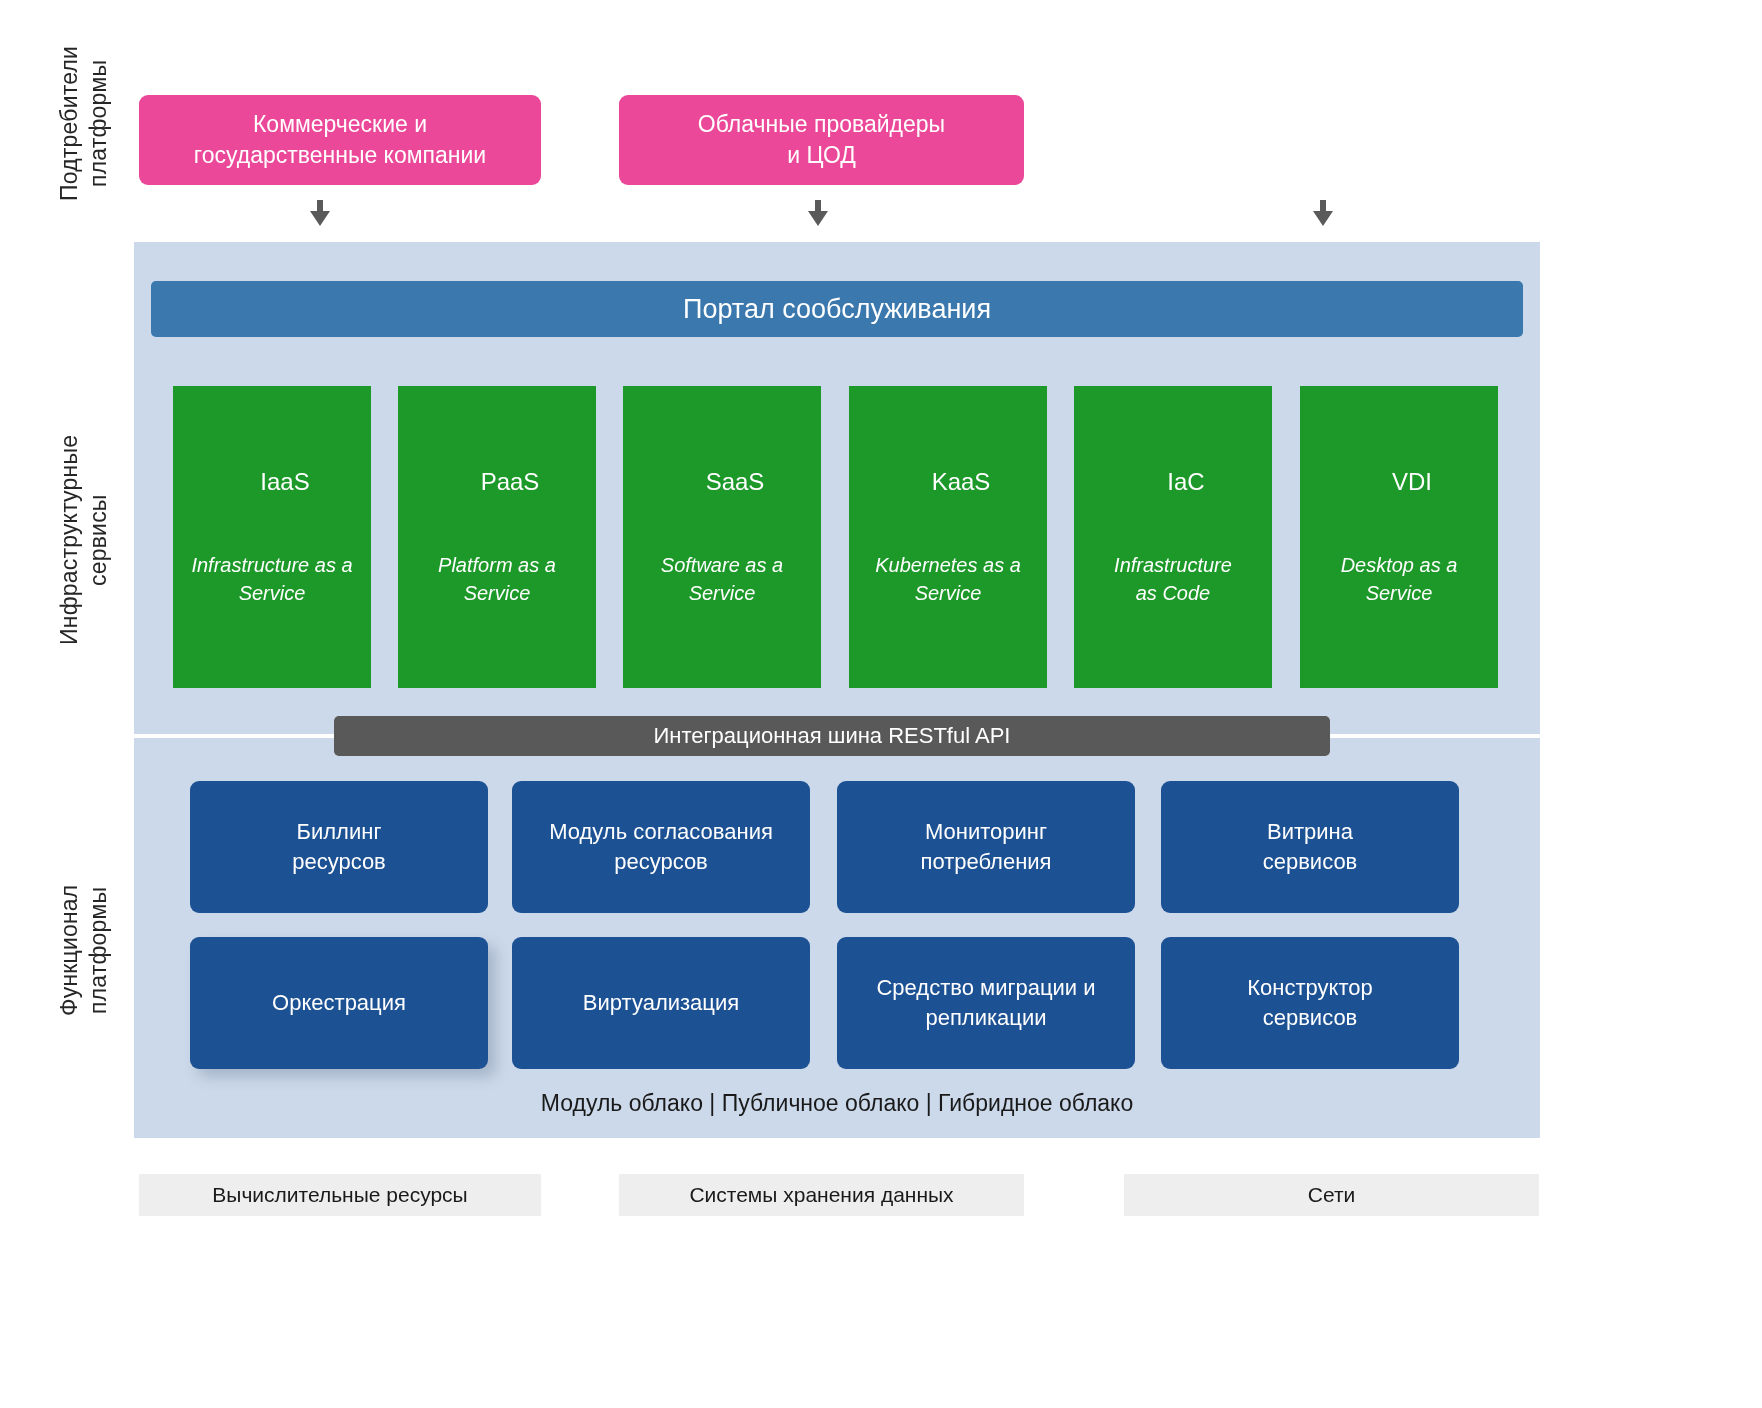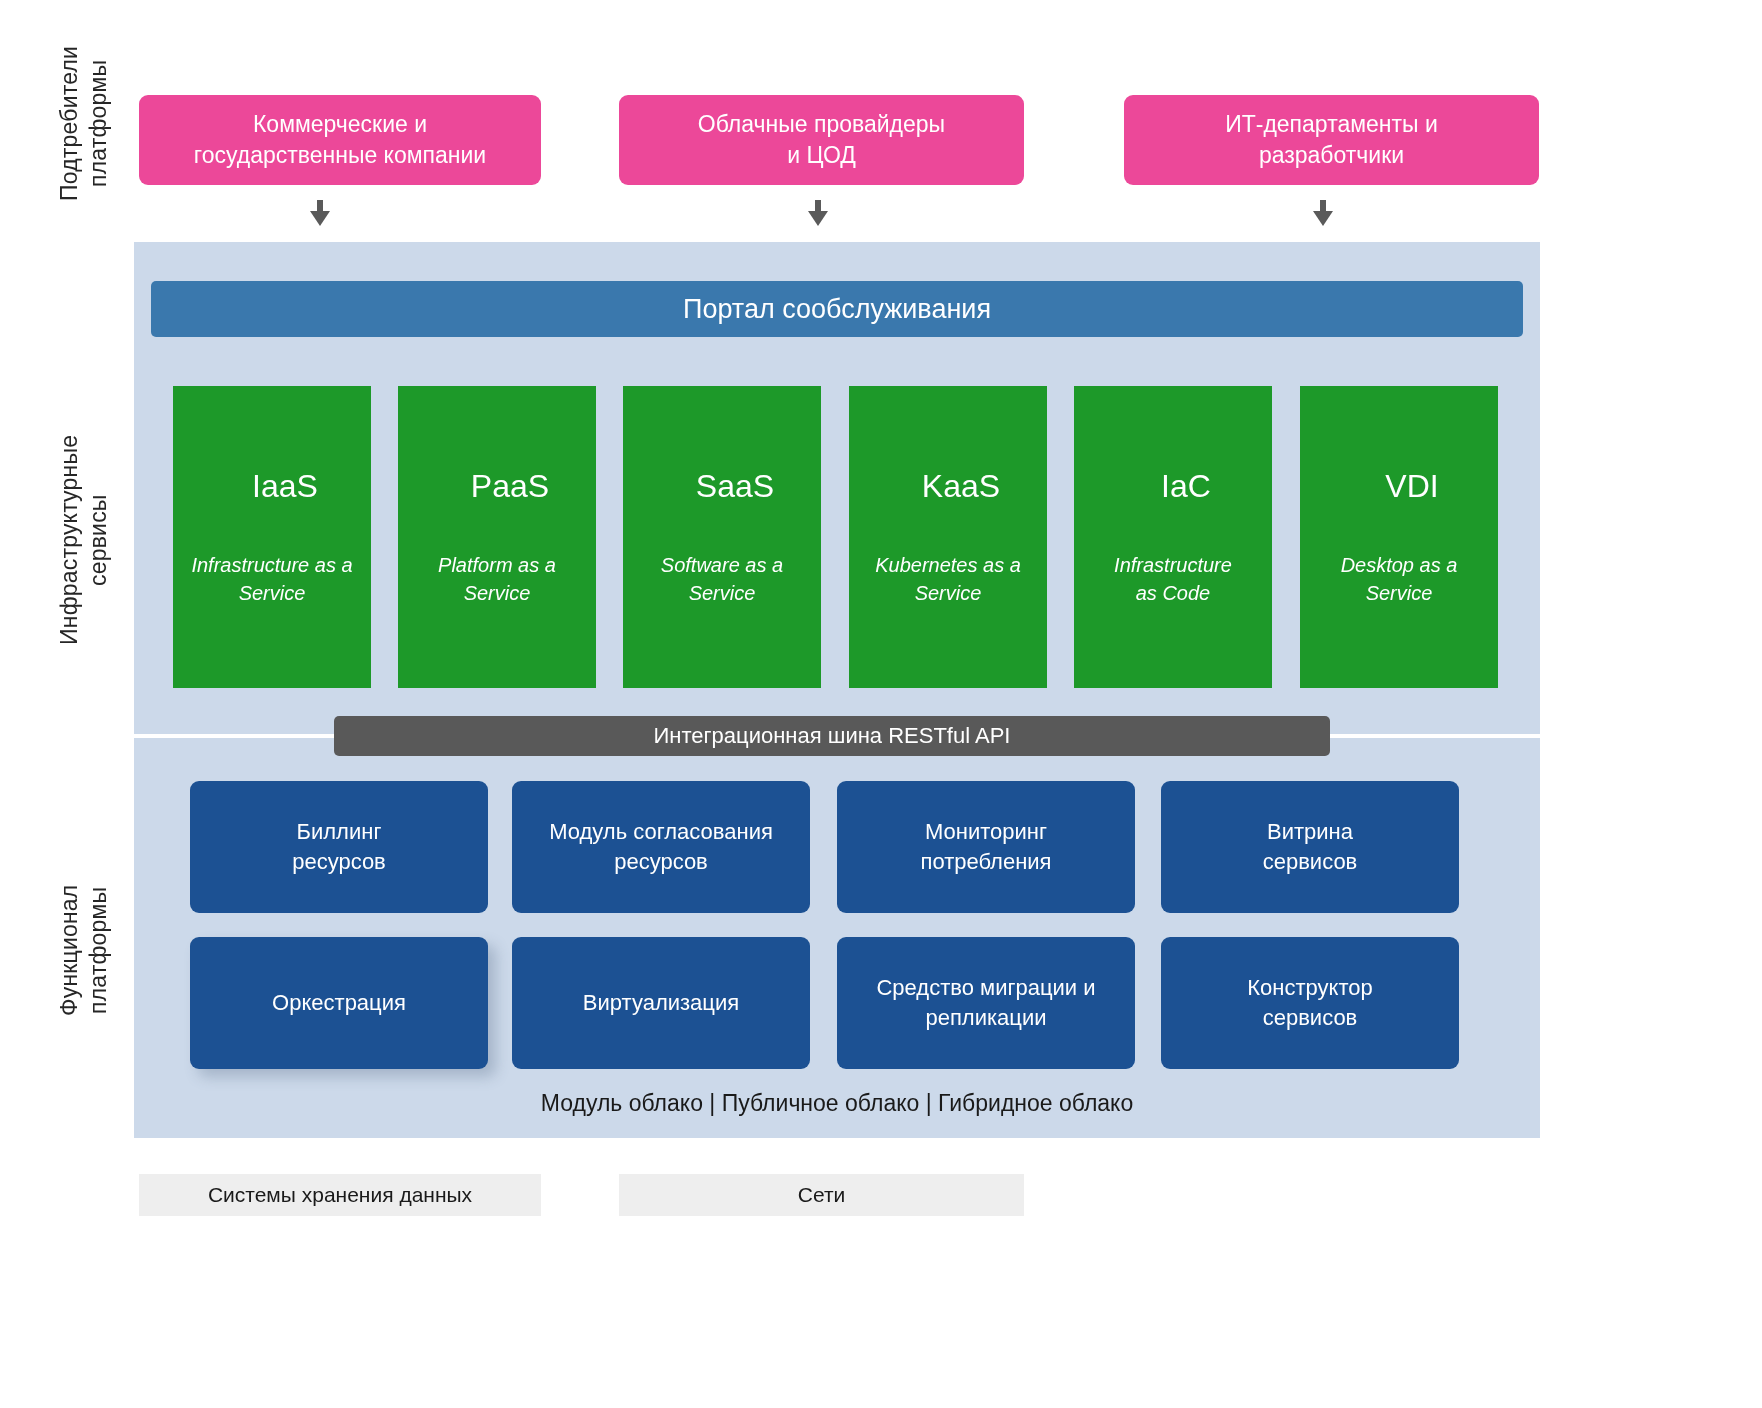--- a/index.html
+++ b/index.html
@@ -102,21 +102,21 @@
     padding: 0 8px;
   }
   .svc:nth-child(1) { left: 0px; }
   .svc:nth-child(2) { left: 225px; }
   .svc:nth-child(3) { left: 450px; }
   .svc:nth-child(4) { left: 676px; }
   .svc:nth-child(5) { left: 901px; }
   .svc:nth-child(6) { left: 1127px; }
   .svc-title {
     position: absolute; left: 0; right: 0; top: 84px;
-    font-size: 32px; line-height: 1; padding-left: 26px;
+    font-size: 24px; line-height: 1; padding-left: 26px;
   }
   .svc-sub {
     position: absolute; left: 4px; right: 4px; top: 166px;
     font-size: 20px; line-height: 1.38; white-space: pre-line; font-style: italic;
   }
 
   
   #bus-bar {
     position: absolute;
     left: 334px; top: 716px;
@@ -185,22 +185,20 @@
   <div class="side-label" id="side-infra">Инфраструктурные
 сервисы</div>
   <div class="side-label" id="side-func">Функционал
 платформы</div>
 
   <div class="consumer-row">
     <div class="consumer-box">Коммерческие и
 государственные компании</div>
     <div class="consumer-box">Облачные провайдеры
 и ЦОД</div>
-    <div class="consumer-box">ИТ-департаменты и
-разработчики</div>
   </div>
 
   <div class="arrow" id="arrow-1">
     <div class="stem"></div>
     <div class="head"></div>
   </div>
   <div class="arrow" id="arrow-2">
     <div class="stem"></div>
     <div class="head"></div>
   </div>
@@ -264,17 +262,18 @@
     <div class="func r2 c2">Виртуализация</div>
     <div class="func r2 c3">Средство миграции и
 репликации</div>
     <div class="func r2 c4">Конструктор
 сервисов</div>
   </div>
 
   <div id="cloud-caption">Модуль облако | Публичное облако | Гибридное облако</div>
 
   <div class="footer-row">
+    <div class="footer-box">Вычислительные ресурсы</div>
     <div class="footer-box">Системы хранения данных</div>
     <div class="footer-box">Сети</div>
   </div>
 
 </div>
 
 </body></html>

